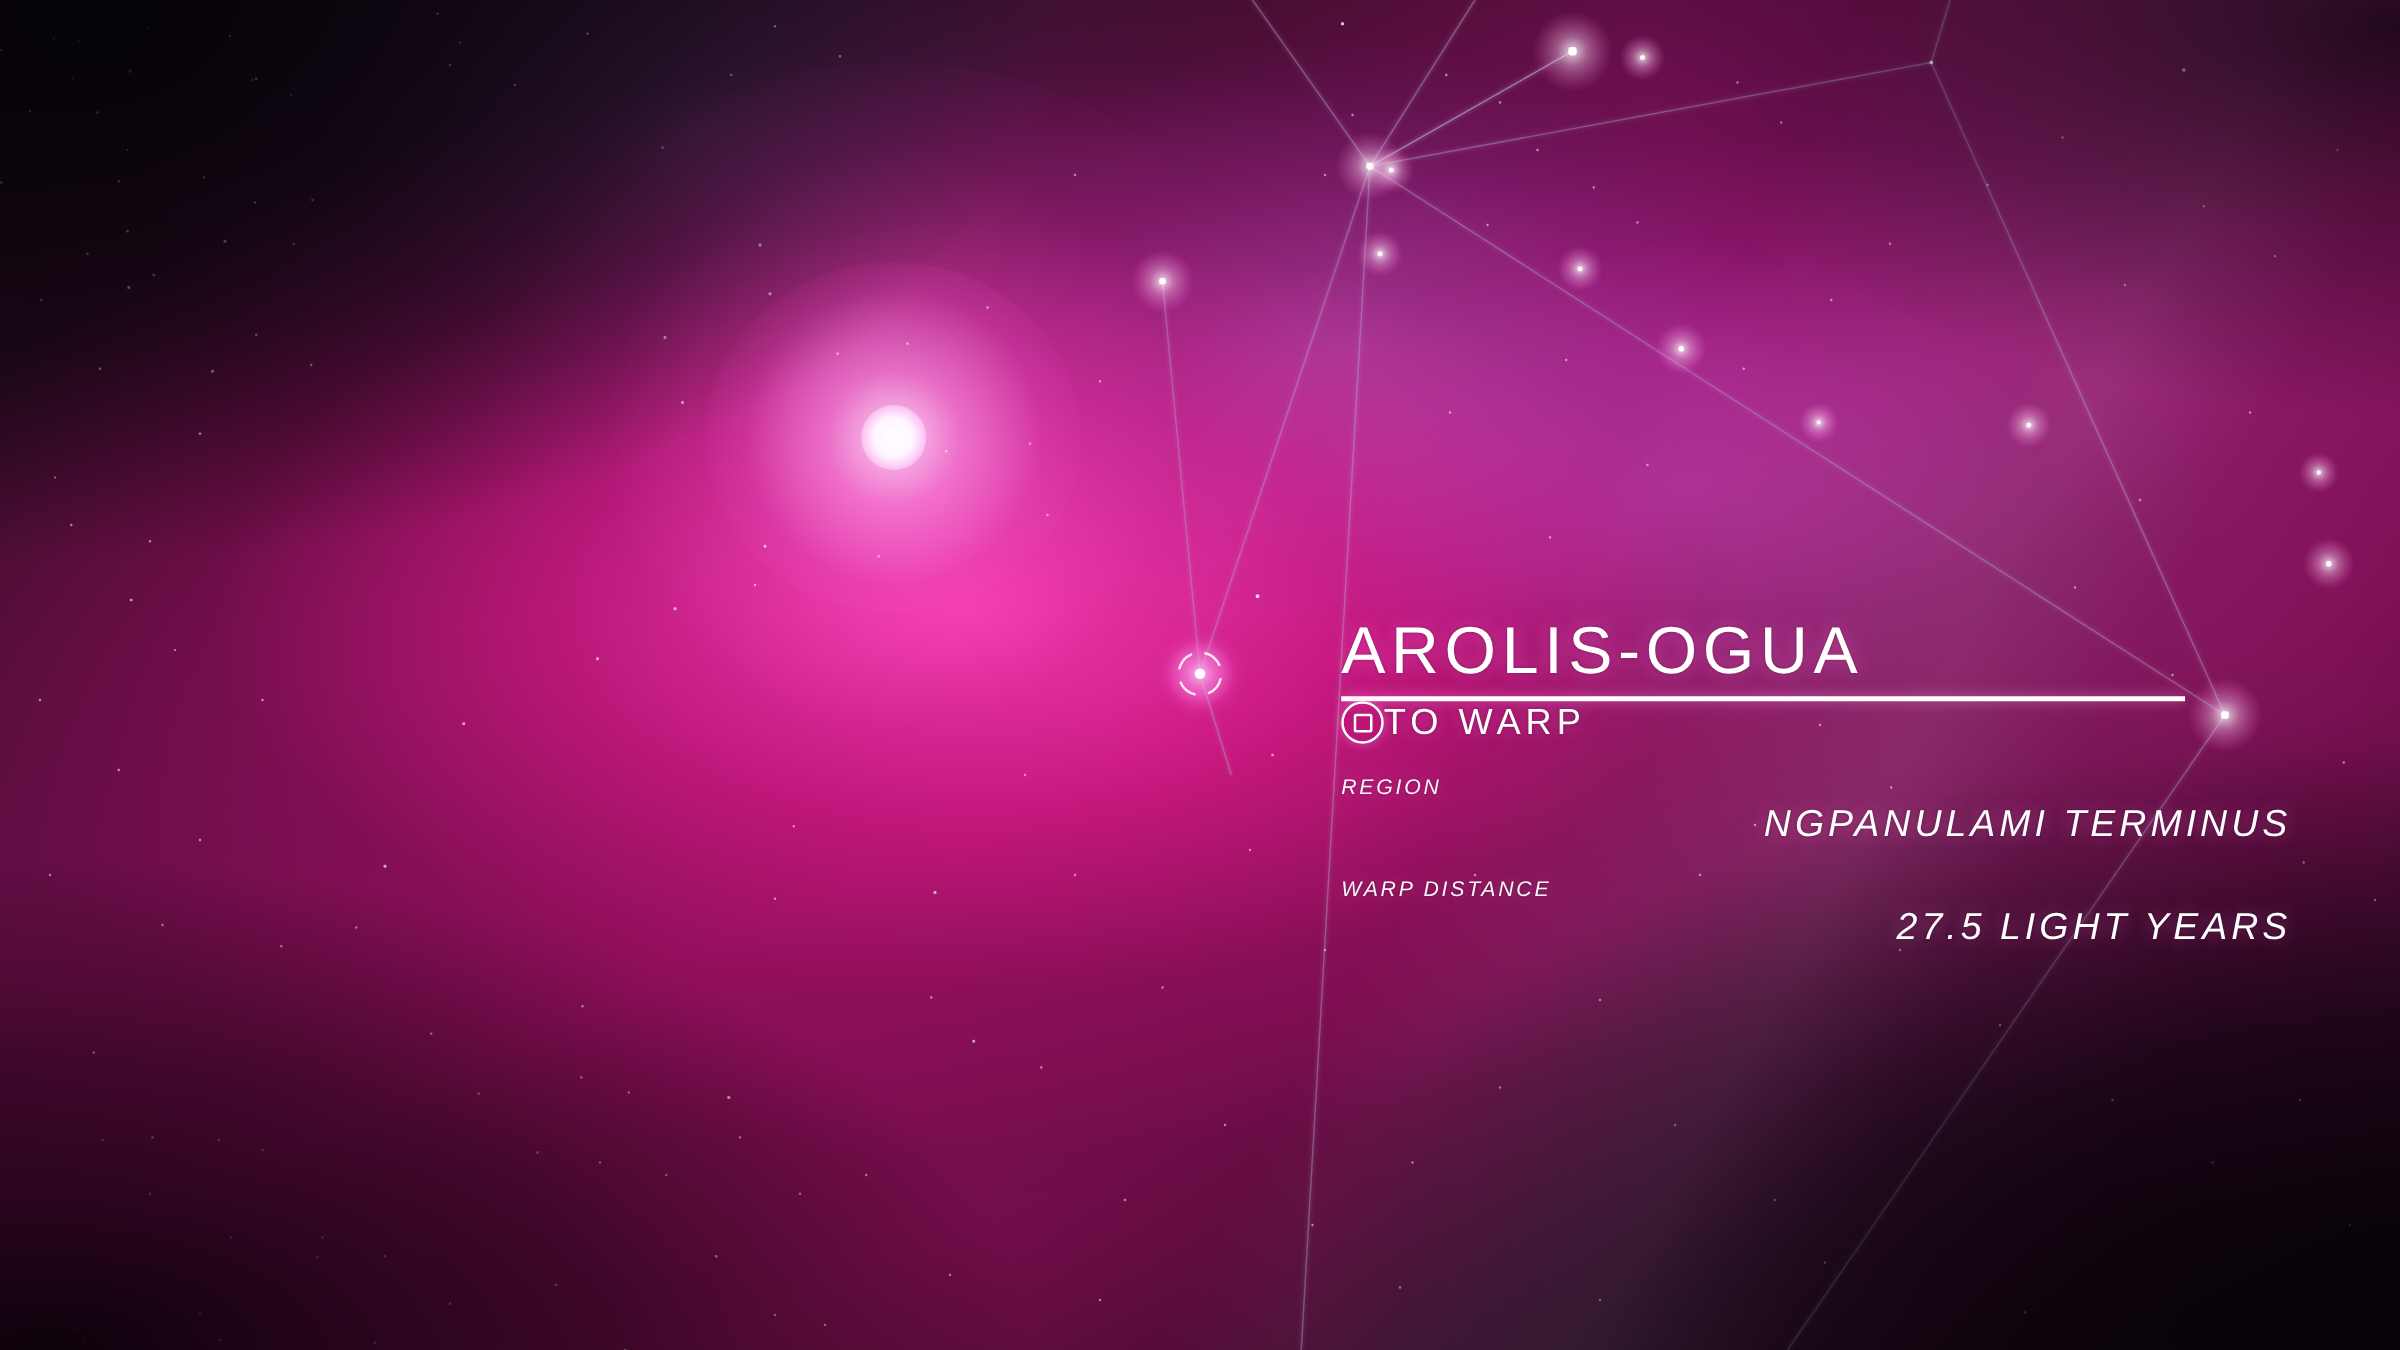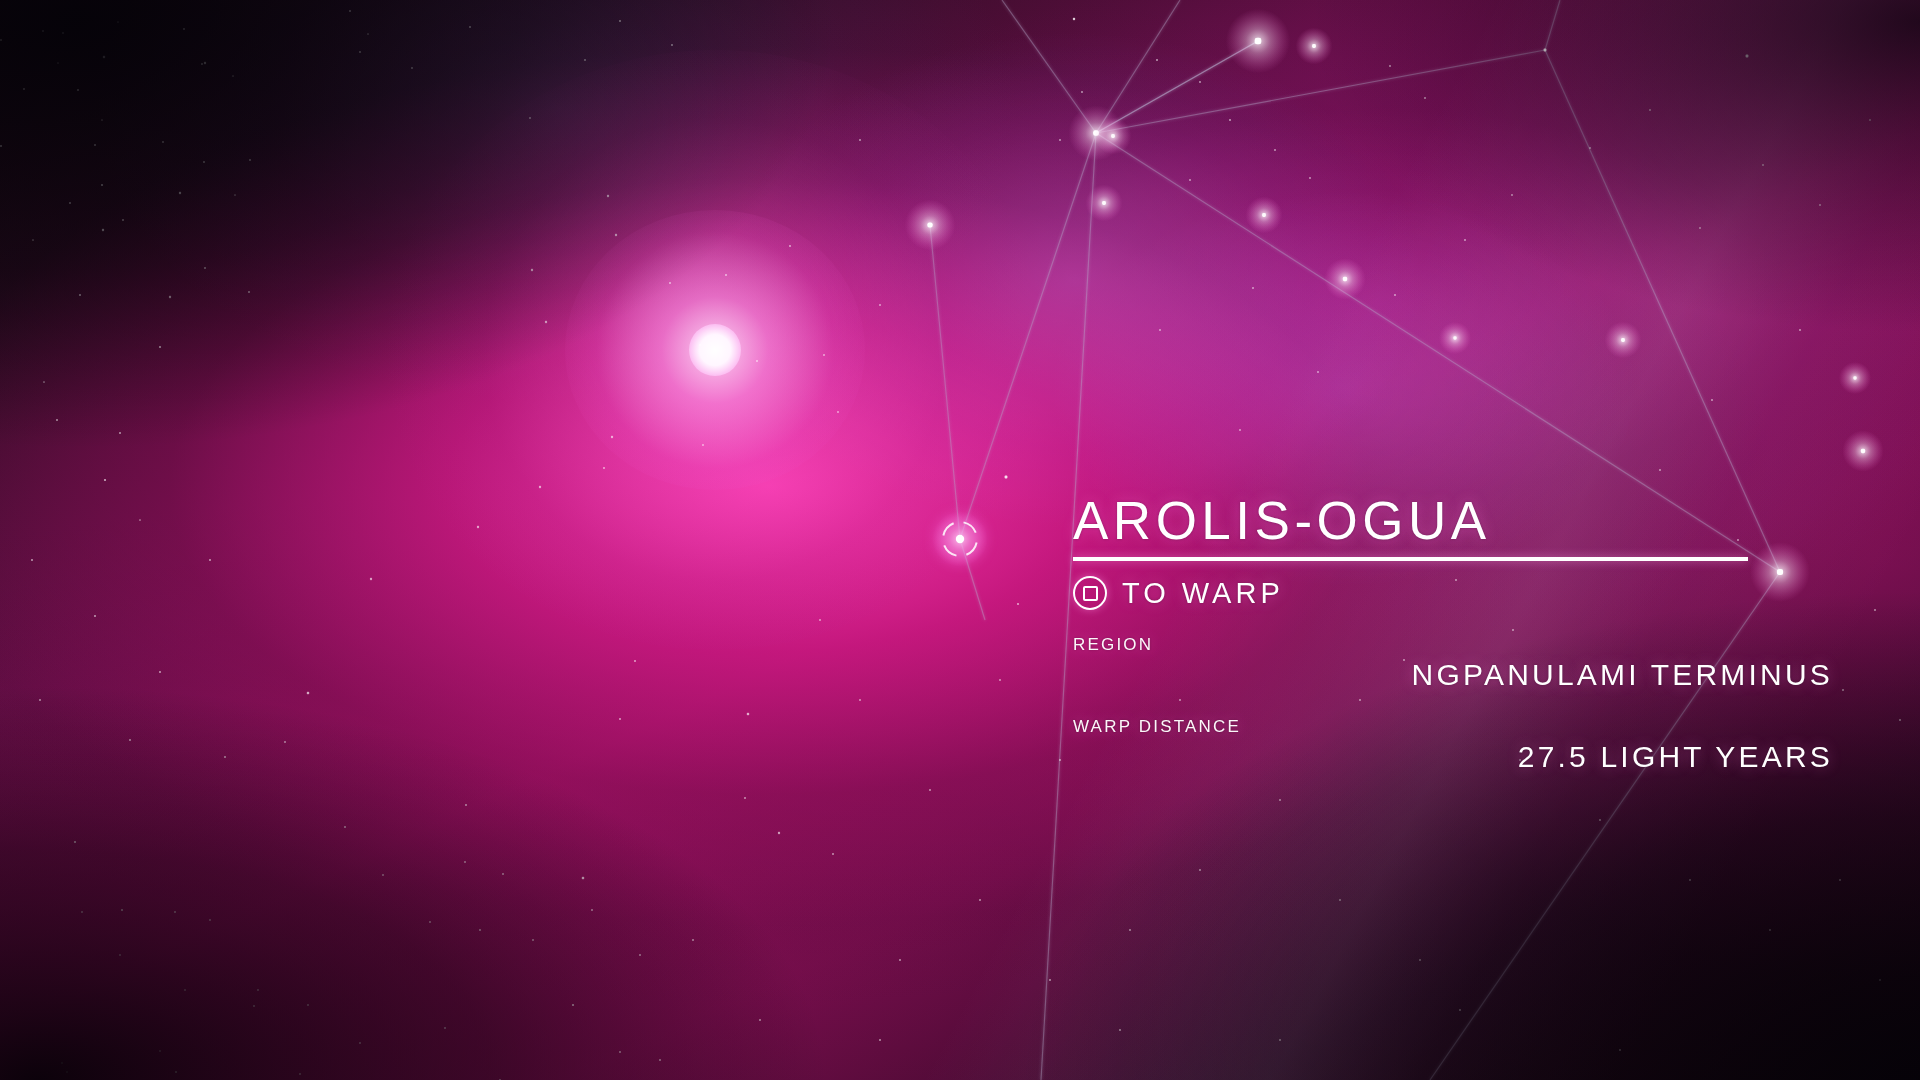--- a/index.html
+++ b/index.html
@@ -90,35 +90,35 @@
     white-space:nowrap;
     margin:0;
   }
 
   #title-rule{
     height:4px;background:#ffffff;width:675px;margin-top:9px;
     box-shadow:0 0 10px rgba(255,160,235,0.55);
   }
 
   #warp-action{
-    display:flex;align-items:center;gap:15px;margin-top:15px;
+    display:flex;align-items:center;
   }
   #square-btn-icon{
     width:34px;height:34px;border:2px solid #ffffff;border-radius:50%;
     display:flex;align-items:center;justify-content:center;flex:0 0 auto;
     box-shadow:0 0 9px rgba(255,150,230,0.45);
   }
   #square-btn-icon .sq{
     width:15px;height:15px;border:2px solid #ffffff;border-radius:2px;
   }
   #warp-action-label{
     font-size:29px;font-weight:300;letter-spacing:4px;line-height:1;
   }
 
-  .meta-block{margin-top:26px;}
+  .meta-block{margin-top:26px;font-style:italic;}
   .meta-label{
     font-size:17px;font-weight:400;letter-spacing:2.2px;line-height:1.1;
     opacity:0.97;
   }
   .meta-value{
     font-size:30px;font-weight:300;letter-spacing:3.2px;line-height:1.18;
     margin-top:2px;white-space:nowrap;text-align:right;
   }
   #warp-distance-block{}
 </style>

